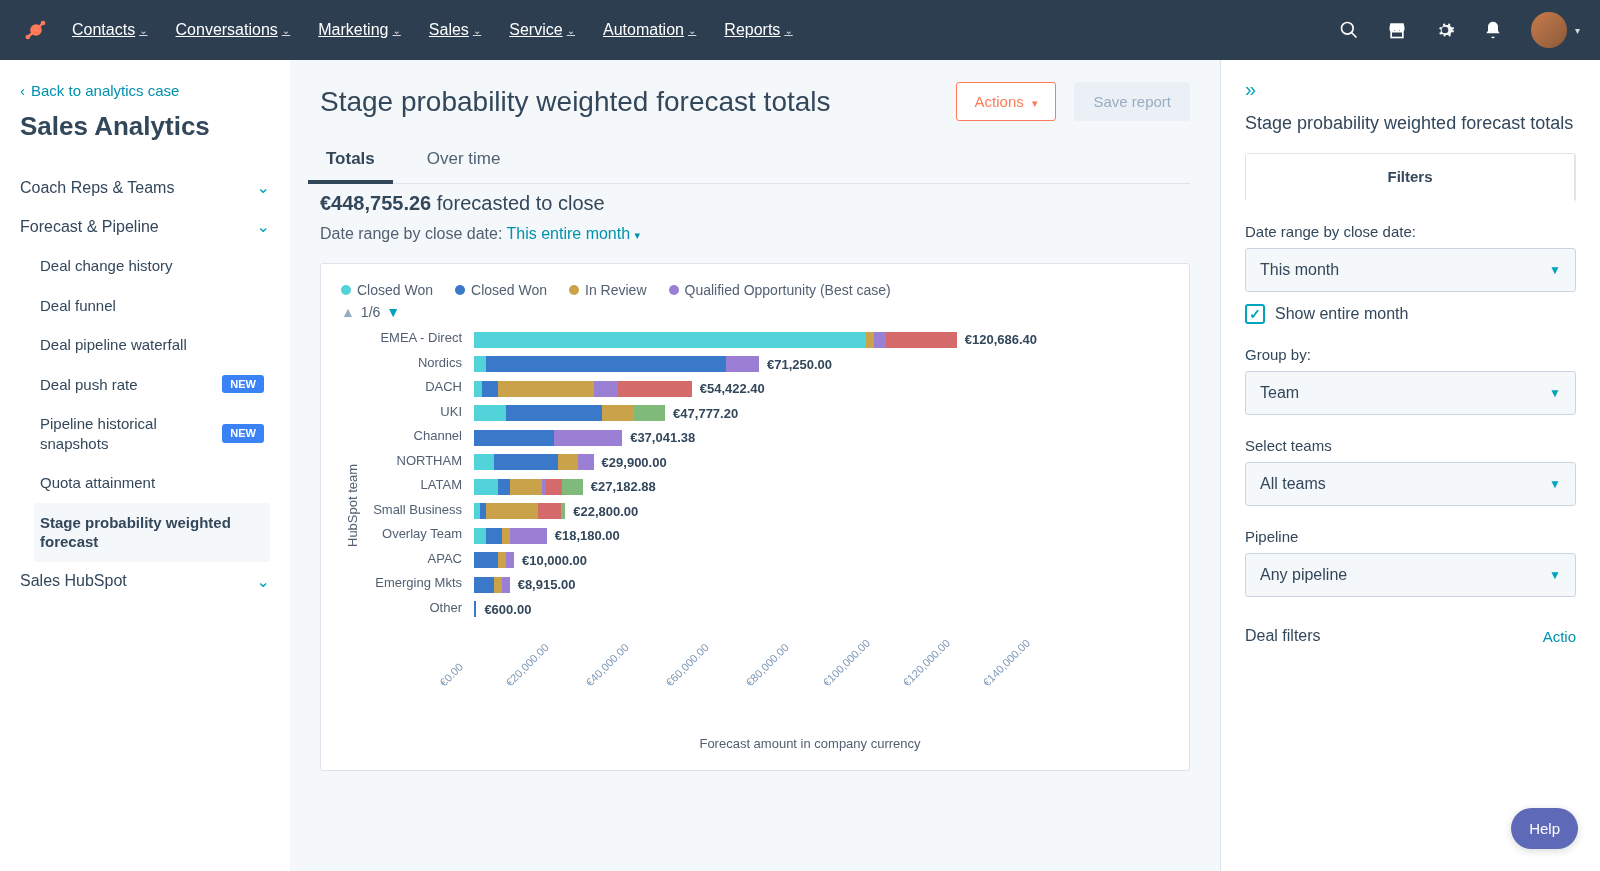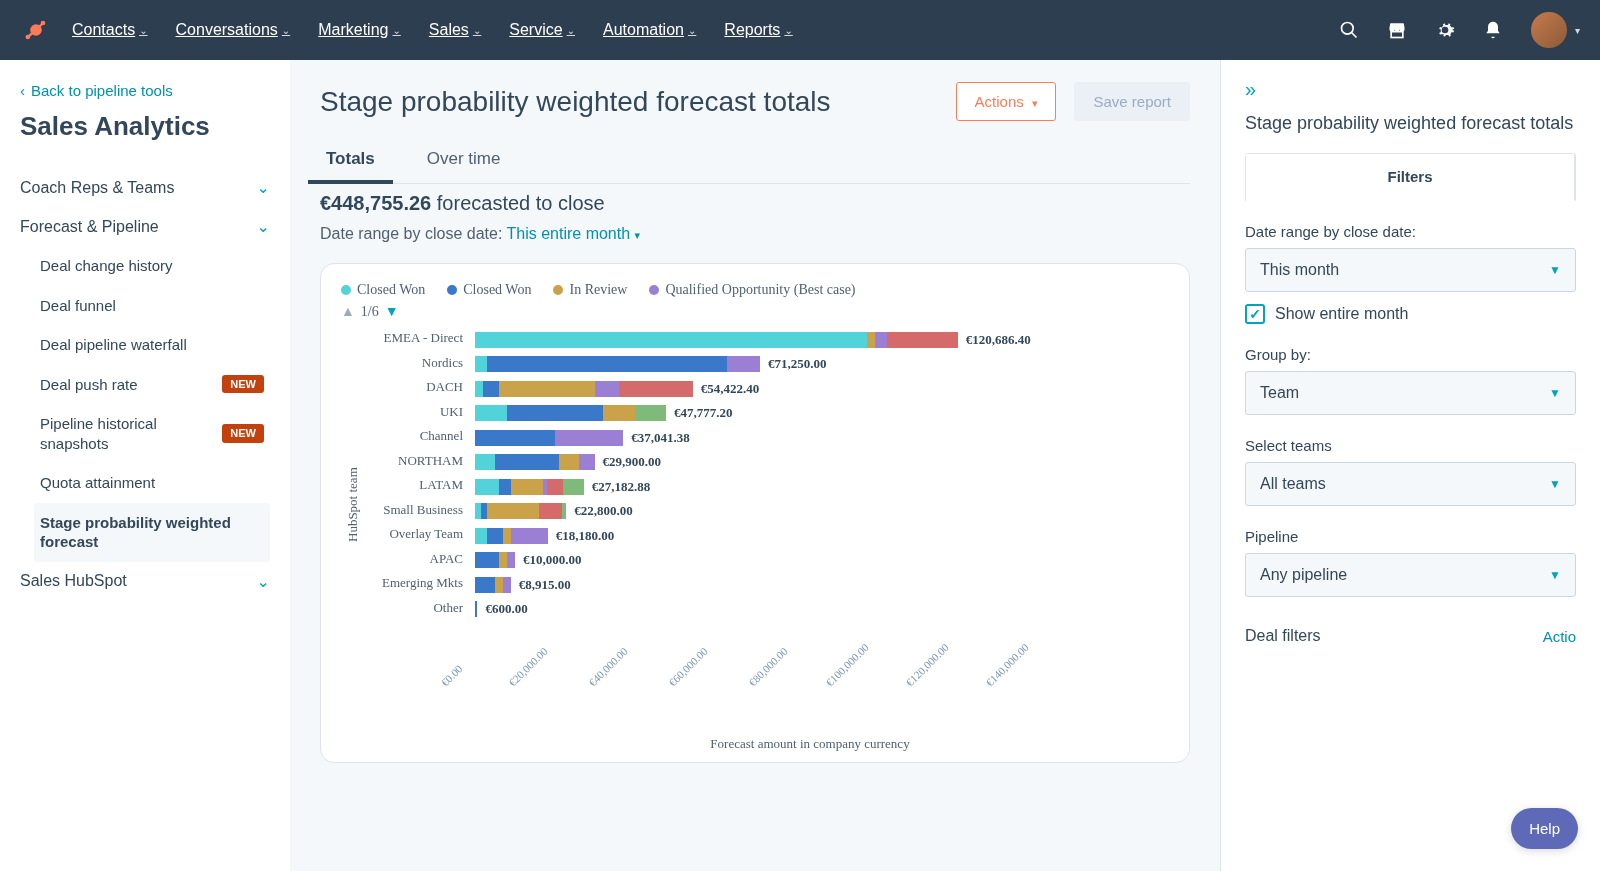--- a/index.html
+++ b/index.html
@@ -21,39 +21,39 @@
 .main { flex: 1; padding: 22px 30px; overflow: hidden; }
 .rightpanel { width: 380px; background: #fff; border-left: 1px solid #dfe3eb; padding: 18px 24px; overflow-y:auto; position:relative; }
 
 
 .backlink { color: #0091ae; font-size: 15px; cursor: pointer; display:flex; align-items:center; gap:6px; margin-bottom:12px; }
 .sidebar h1 { font-size: 26px; font-weight: 600; color: #33475b; margin-bottom: 26px; }
 .section-head { display: flex; justify-content: space-between; align-items: center; color: #33475b; font-size: 16px; padding: 10px 0; cursor: pointer; }
 .subitems { padding-left: 14px; }
 .subitem { padding: 10px 6px; font-size: 15px; color: #33475b; cursor: pointer; display:flex; align-items:center; justify-content:space-between; line-height:1.3; }
 .subitem.active { font-weight: 600; background:#f5f8fa; border-radius:3px; }
-.badge-new { background: #c2410c; color: #fff; font-size: 11px; font-weight: 600; padding: 2px 8px; border-radius: 3px; }
+.badge-new { background: #3b82f6; color: #fff; font-size: 11px; font-weight: 600; padding: 2px 8px; border-radius: 3px; }
 
 
 .page-head { display: flex; align-items: center; gap: 18px; margin-bottom: 10px; }
 .page-title { font-size: 28px; font-weight: 400; color: #33475b; flex:1; }
 .btn { padding: 10px 18px; border-radius: 3px; font-size: 15px; cursor: pointer; border: 1px solid transparent; background:#fff; }
 .btn-actions { border: 1px solid #ff7a59; color: #ff7a59; }
 .btn-save { background: #eaf0f6; color: #99acc2; }
 .tabs { display: flex; gap: 40px; border-bottom: 1px solid #dfe3eb; margin-top: 18px; }
 .tab { padding: 10px 6px 14px; font-size: 17px; color: #516072; cursor: pointer; position:relative; }
 .tab.active { font-weight: 600; color:#33475b; }
 .tab.active::after { content:''; position:absolute; left:-12px; right:-12px; bottom:-1px; height:4px; background:#33475b; }
 .summary { margin-top: 8px; font-size: 20px; color:#33475b; }
 .summary b { font-weight: 600; }
 .daterange-line { margin-top: 10px; font-size: 16px; color: #516072; }
 .daterange-line .link { color: #0091ae; cursor:pointer; }
 
 
-.chart-card { background: #fff; border: 1px solid #dfe3eb; border-radius: 14px; margin-top: 20px; padding: 18px 20px 10px; font-family: Liberation Serif, serif; }
+.chart-card { background: #fff; border: 1px solid #dfe3eb; border-radius: 3px; margin-top: 20px; padding: 18px 20px 19px; }
 .legend { display:flex; gap:22px; align-items:center; flex-wrap:wrap; font-size:14px; color:#516072; }
 .legend-item { display:flex; align-items:center; gap:6px; }
 .dot { width:10px; height:10px; border-radius:50%; }
 .pager { display:flex; align-items:center; gap:6px; color:#516072; font-size:14px; margin-top:6px; }
 .pager .tri { color:#00a4bd; cursor:pointer; }
 .chart-body { display:flex; margin-top:10px; position:relative; height:350px; }
 .ylabel { writing-mode: vertical-rl; transform: rotate(180deg); text-align:center; font-size:13px; color:#516072; padding:0 4px; }
 .bars-area { flex:1; position:relative; padding-left:110px; }
 .row { display:flex; align-items:flex-start; height:24.5px; }
 .row-label { position:absolute; left:0; width:104px; text-align:right; font-size:13px; color:#516072; padding-right:6px; }
@@ -154,21 +154,21 @@
       <span class="caret">▾</span>
     </div>
   </div>
 </div>
 
 <div class="layout">
 
   <div class="sidebar">
     <div class="backlink">
       <span>‹</span>
-      <span>Back to pipeline tools</span>
+      <span>Back to analytics case</span>
     </div>
     <h1>Sales Analytics</h1>
 
     <div class="section-head">
       <span>Coach Reps &amp; Teams</span>
       <span style="color:#00a4bd">⌄</span>
     </div>
 
     <div class="section-head">
       <span>Forecast &amp; Pipeline</span>

